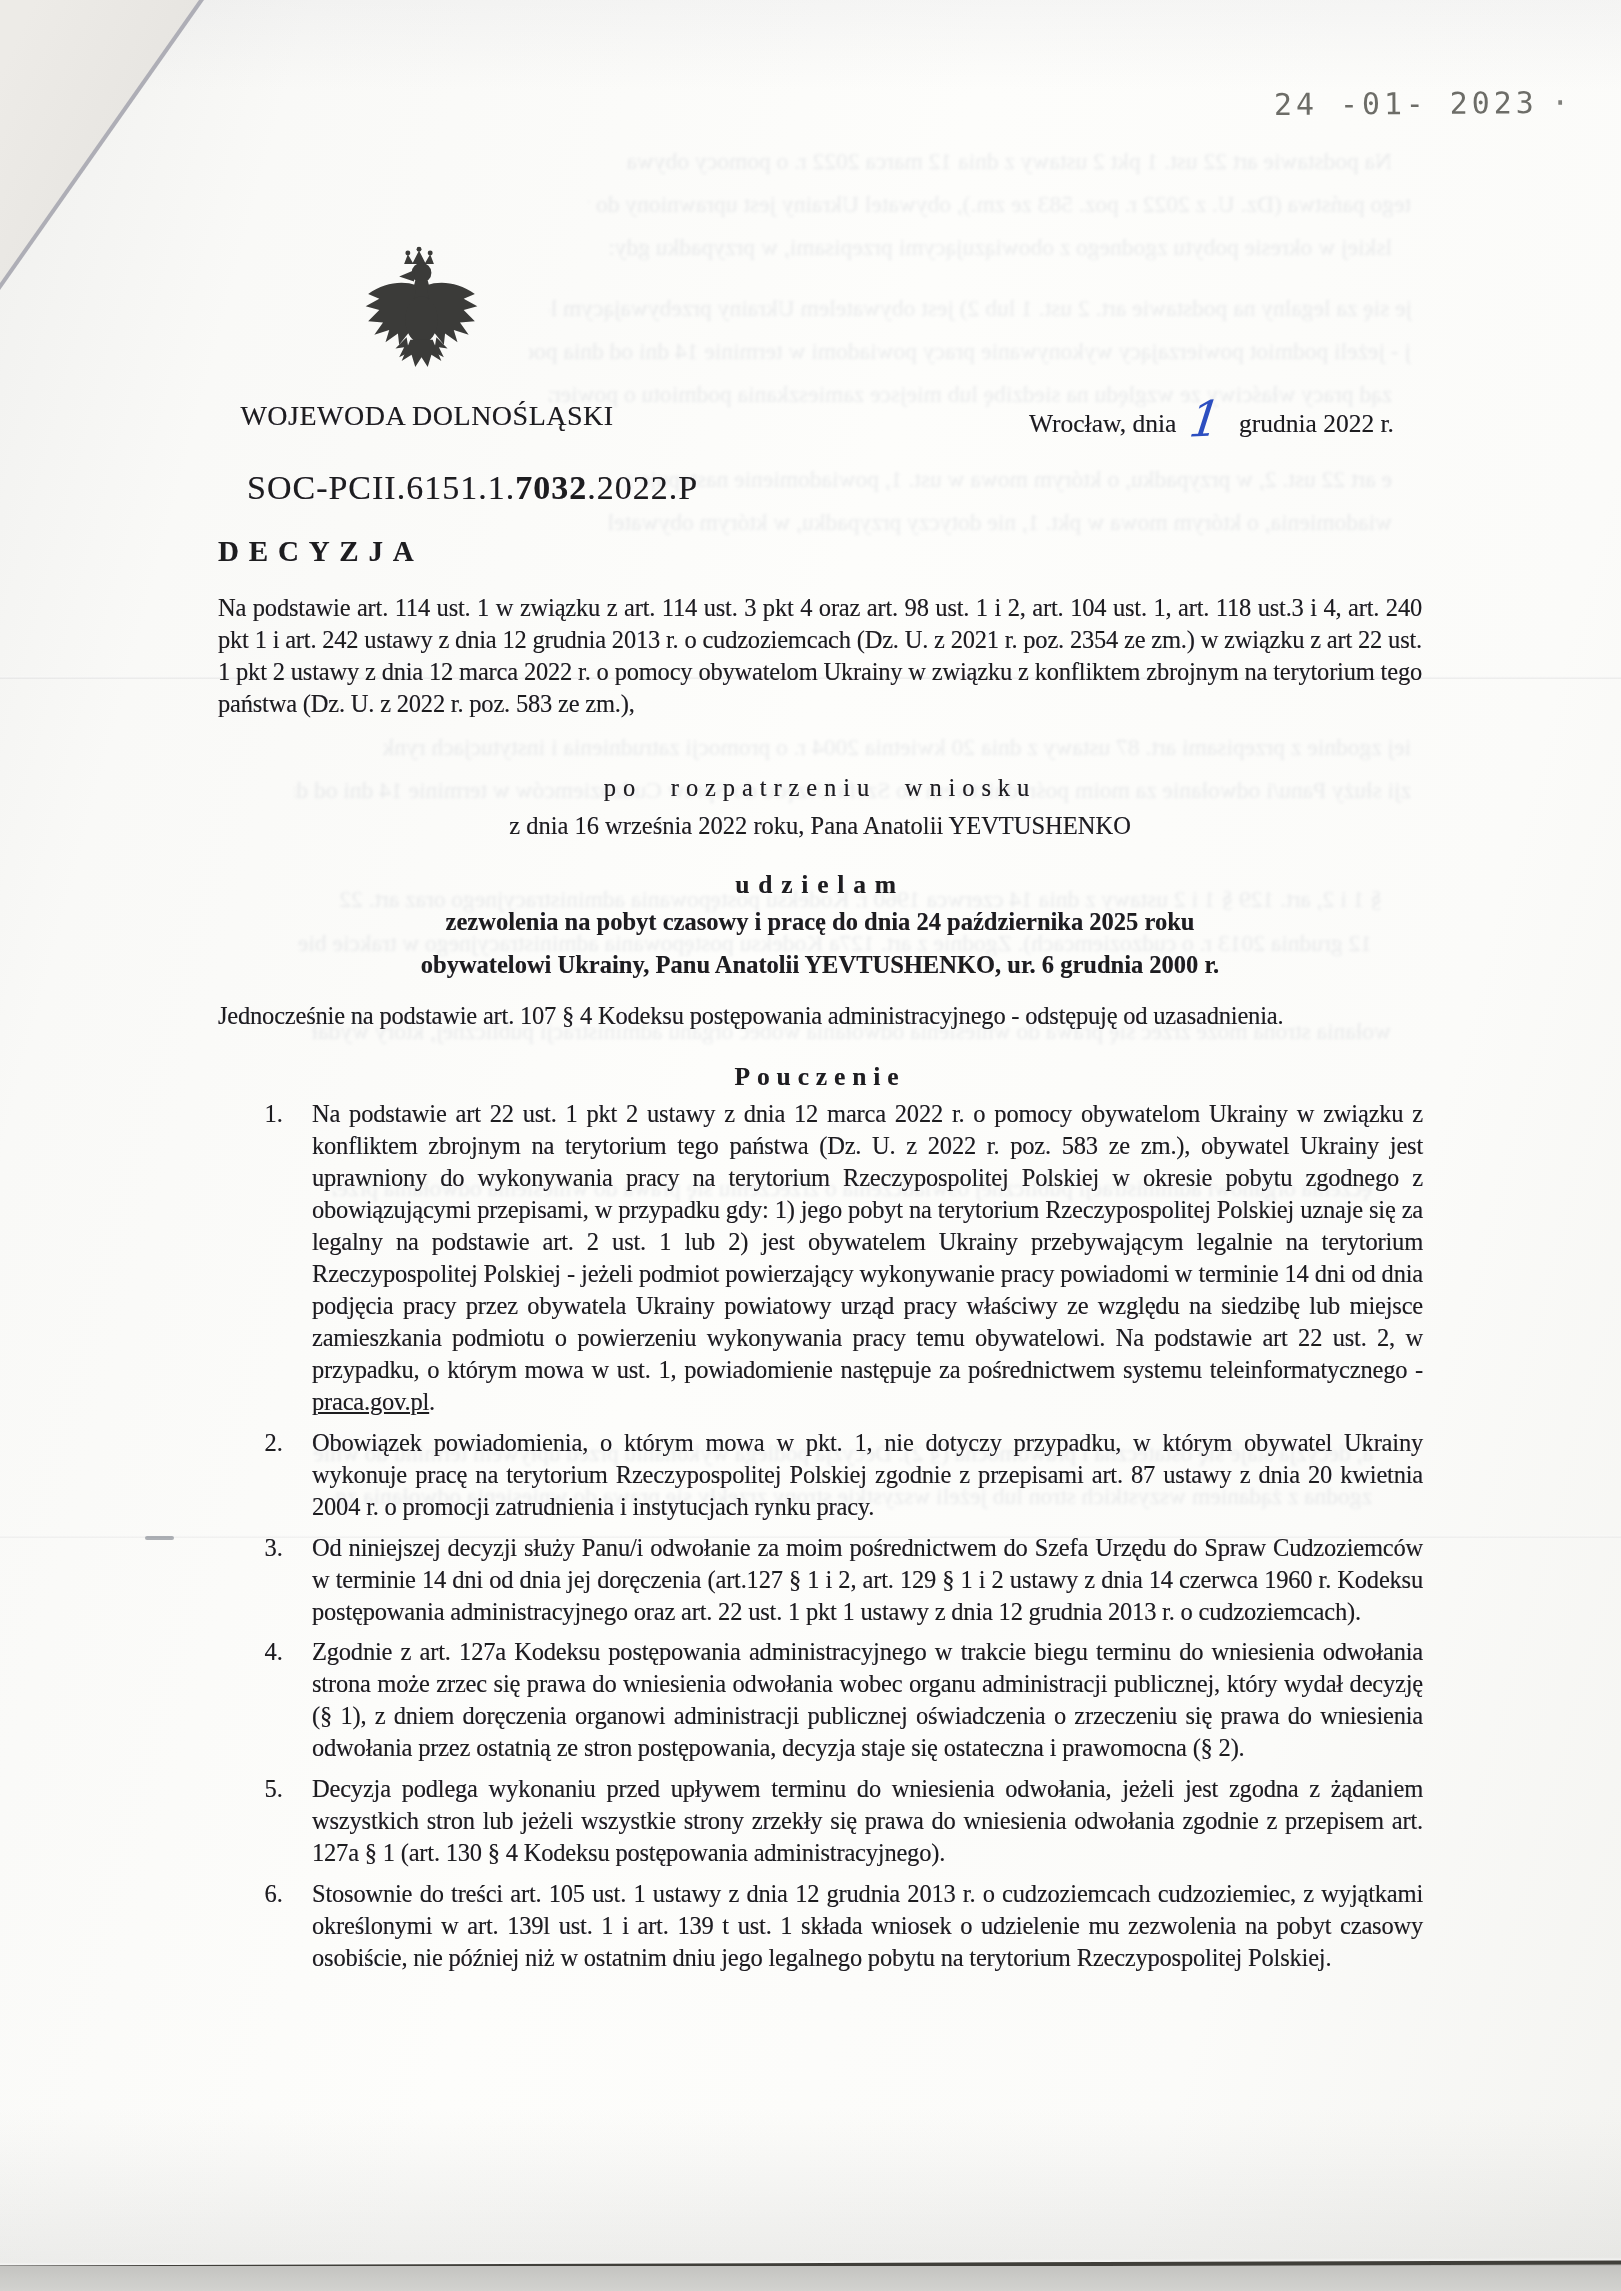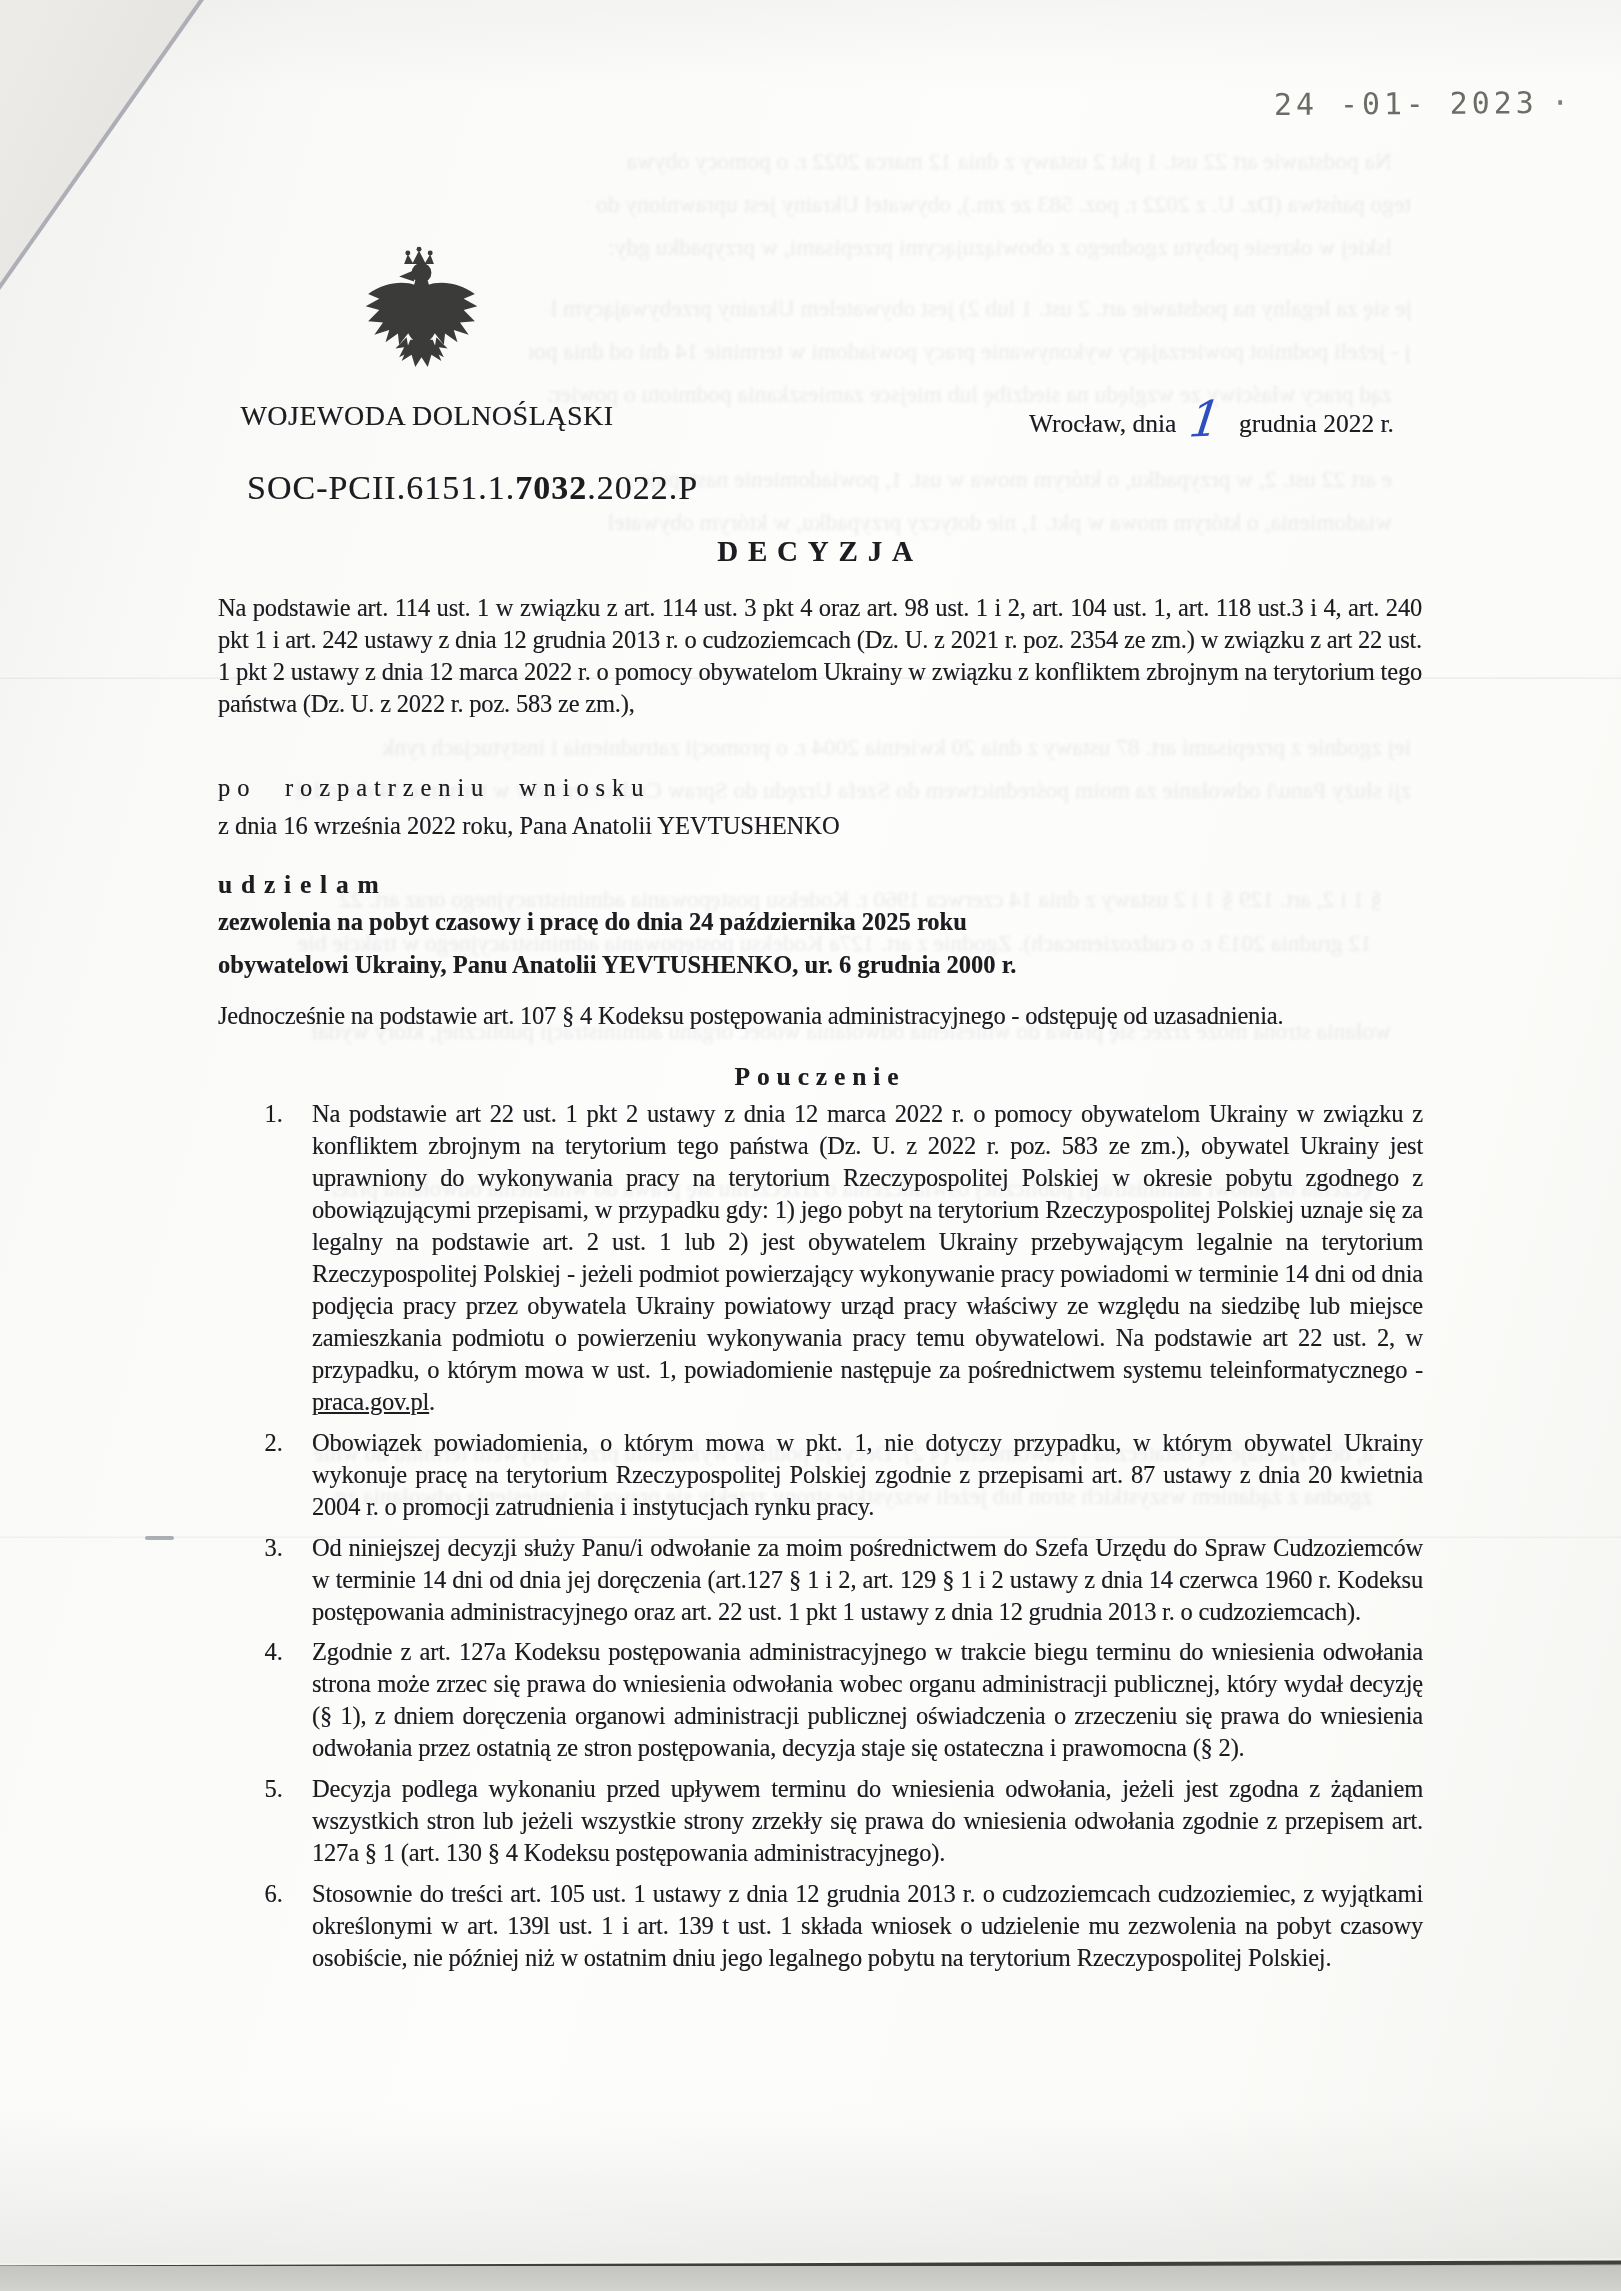--- a/index.html
+++ b/index.html
@@ -70,29 +70,29 @@
   }
   .hand-day{
     display:inline-block;color:#2d4fc0;font-size:49px;line-height:19.6px;
     font-style:italic;transform:skewX(-10deg) rotate(-3deg) translateY(3.9px);
     margin:0 17.6px 0 13.7px;text-shadow:none;font-family:"DejaVu Serif",serif;
   }
   .case-number{left:247px;top:469px;font-size:34px;letter-spacing:1px;}
   .case-number b{font-weight:bold;}
   
   .title{
-    left:218px;top:535px;width:1204px;text-align:center;
+    left:218px;top:535px;width:1204px;text-align:left;
     font-size:29px;font-weight:bold;letter-spacing:9.8px;
   }
   .body-par{
     left:218px;top:592px;width:1204px;
     font-size:24.5px;line-height:32px;letter-spacing:-0.2px;
     text-align:justify;
   }
-  .c-line{left:218px;width:1204px;font-size:24.5px;white-space:nowrap;}
+  .c-line{left:218px;width:1204px;text-align:center;font-size:24.5px;white-space:nowrap;}
   .sp1{letter-spacing:6.9px;word-spacing:15.7px;}
   .consideration{top:774px;}
   .application{top:812px;}
   .grant-verb{top:870px;font-weight:bold;letter-spacing:8.8px;word-spacing:9.8px;font-size:25.5px;}
   .grant-scope{top:908px;font-weight:bold;}
   .beneficiary{top:951px;font-weight:bold;}
   .waiver{left:218px;top:1002px;width:1204px;font-size:24.5px;letter-spacing:-0.2px;}
   .pouczenie-h{left:218px;top:1062px;width:1204px;text-align:center;font-size:25.5px;font-weight:bold;letter-spacing:6.9px;}
   
   .p-list{left:247px;top:1098px;width:1176px;font-size:24.5px;line-height:32px;letter-spacing:-0.2px;}

